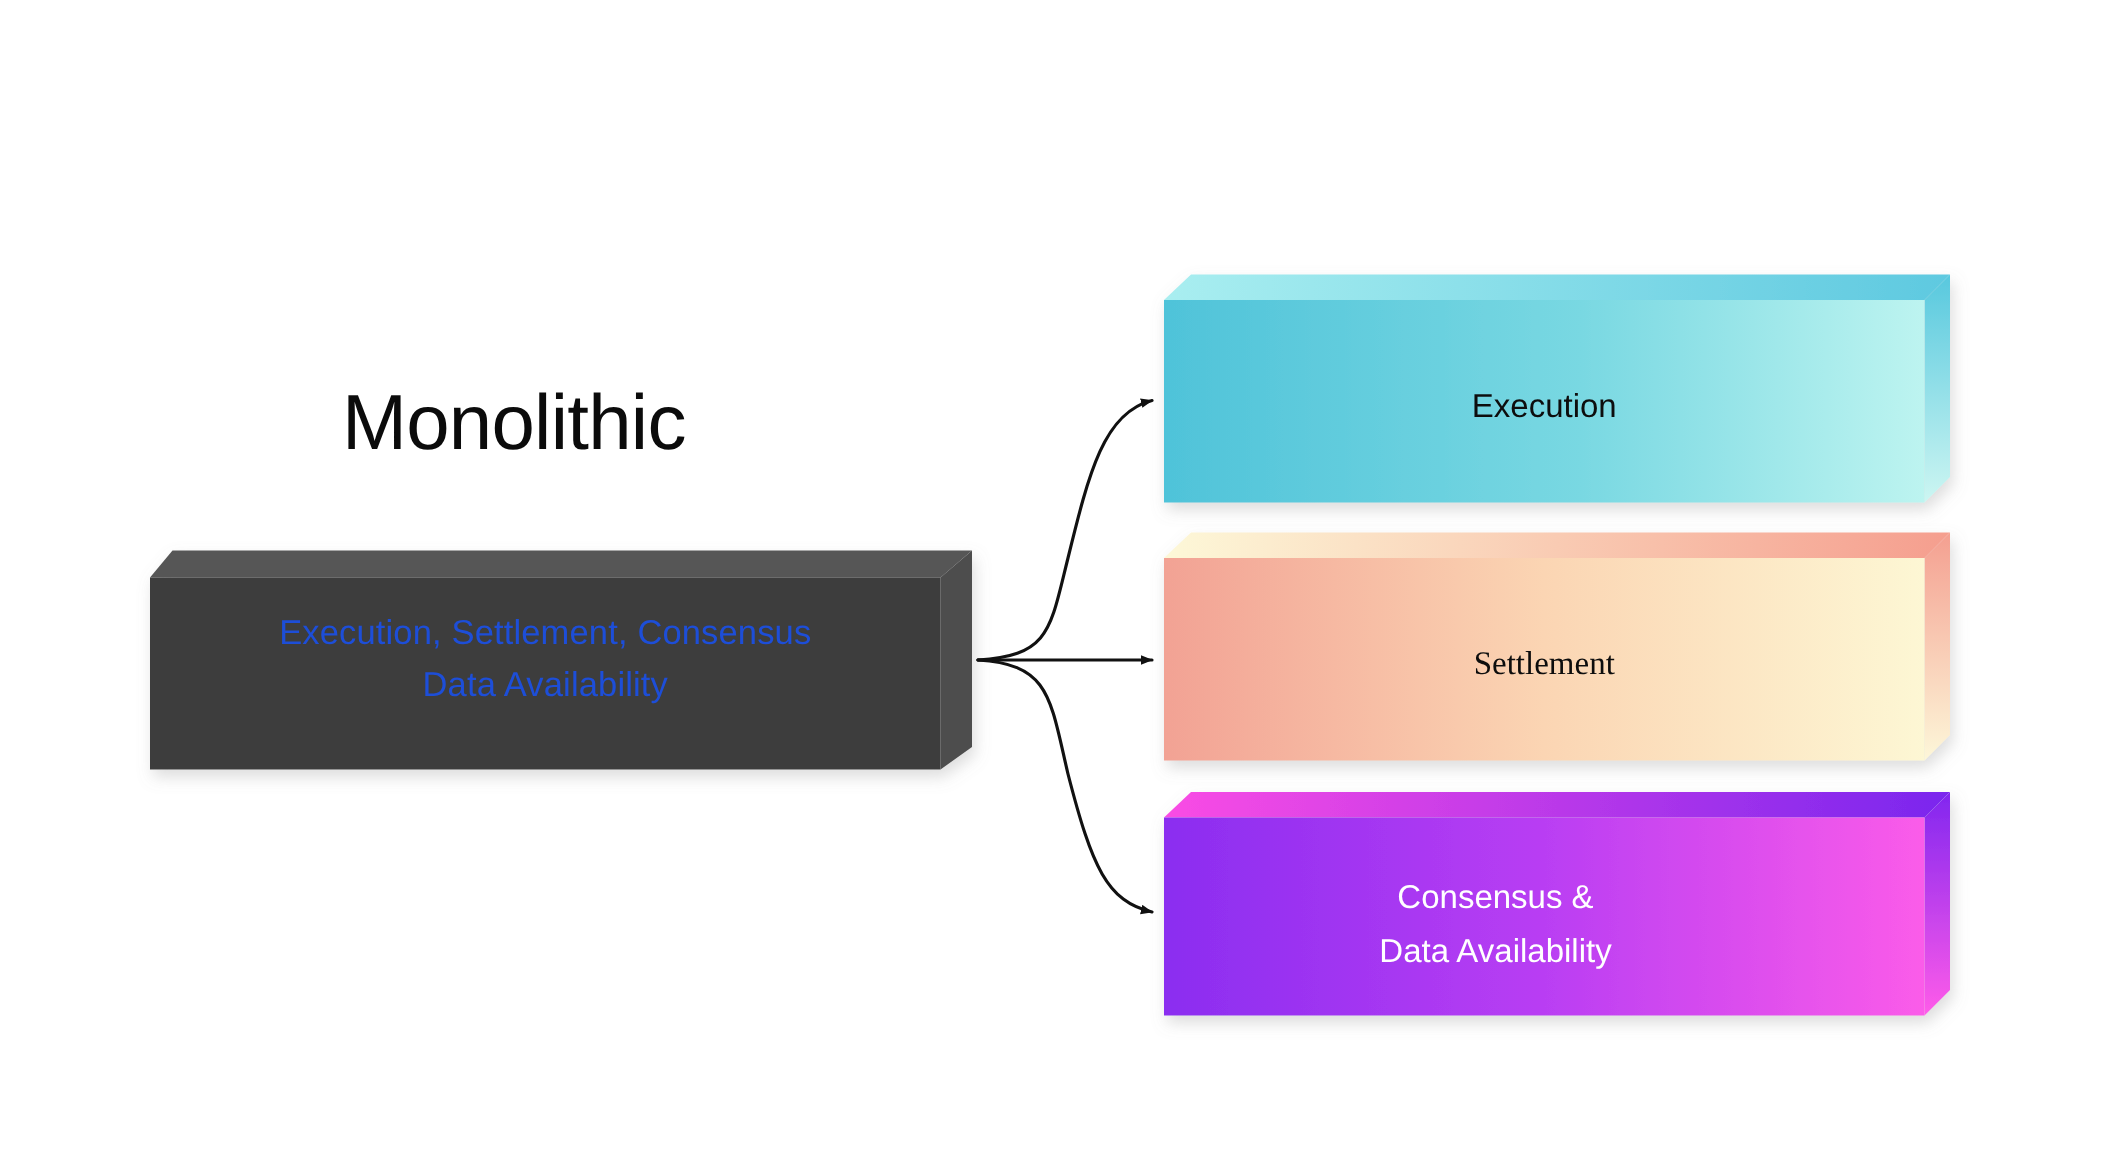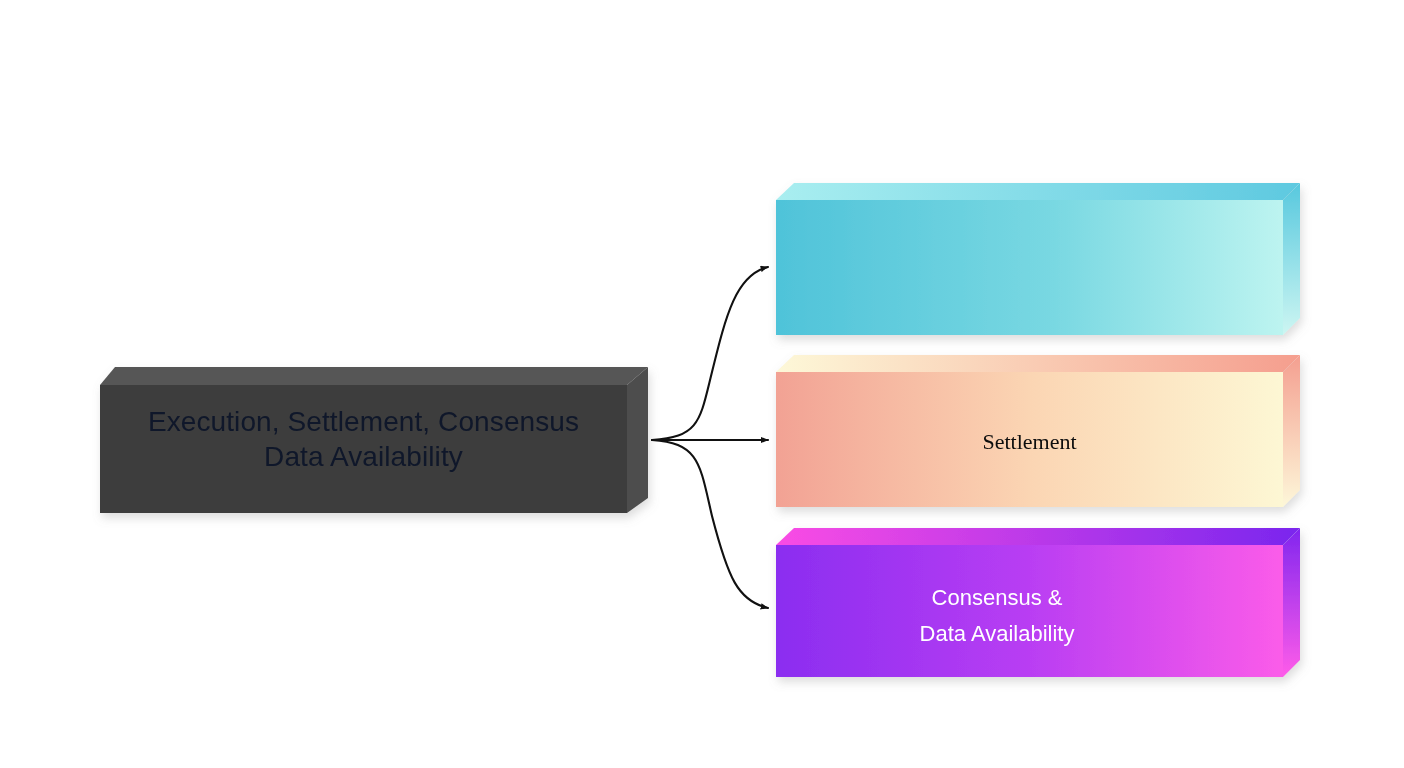--- a/index.html
+++ b/index.html
@@ -55,23 +55,23 @@
     position: absolute;
     text-align: center;
     white-space: pre-line;
     pointer-events: none;
     font-weight: 400;
   }
   #label-monolithic {
     left: 100px;
     top: 404px;
     width: 527px;
-    font-size: 28px;
+    font-size: 23px;
     line-height: 35px;
-    color: #0f172a;
+    color: #1d4ed8;
     letter-spacing: 0.1px;
   }
   #label-execution {
     left: 776px;
     top: 256px;
     width: 507px;
     font-size: 22px;
     line-height: 30px;
     color: #0d0d0d;
   }
@@ -179,24 +179,26 @@
       <rect x="776" y="545" width="507" height="132" fill="url(#g-cons-front)"></rect>
     </g>
 
     <g fill="none" stroke="#111111" stroke-width="2.1" stroke-linecap="round">
       <path d="M652,440 C700,437 700,420 712,372 C726,315 736,275 768,267" marker-end="url(#arrowhead)"></path>
       <path d="M652,440 L768,440" marker-end="url(#arrowhead)"></path>
       <path d="M652,440 C700,443 700,465 712,516 C728,578 738,601 768,608" marker-end="url(#arrowhead)"></path>
     </g>
   </svg>
 
+  <div class="heading" id="heading-monolithic">Monolithic</div>
 
 
   <div class="box-label" id="label-monolithic">Execution, Settlement, Consensus
 Data Availability</div>
 
+  <div class="box-label" id="label-execution">Execution</div>
 
   <div class="box-label" id="label-settlement">Settlement</div>
 
   <div class="box-label" id="label-consensus">Consensus &amp;
 Data Availability</div>
 
 </div>
 
 </body></html>

